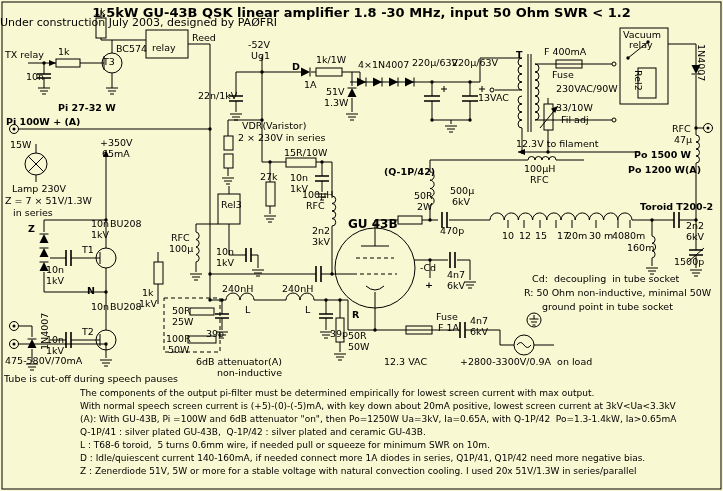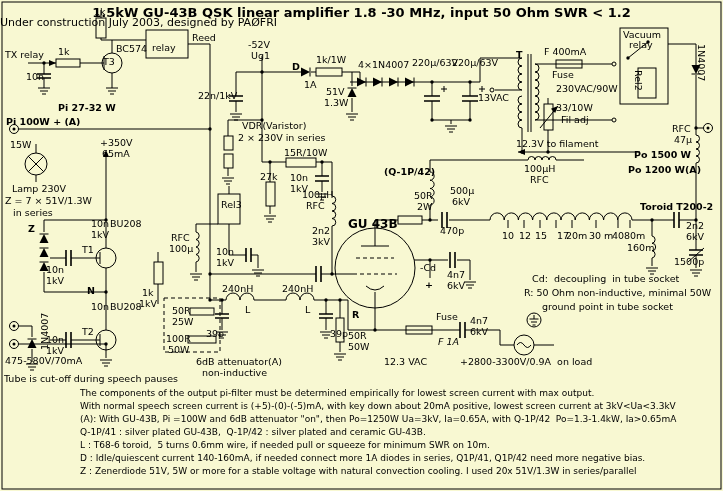--- a/index.html
+++ b/index.html
@@ -314,36 +314,36 @@
       <span class="lbl" style="left: 46px; top: 335px;">10n</span>
       <span class="lbl" style="left: 46px; top: 346px;">1kV</span>
       <span class="lbl" style="left: 40px; top: 350px; transform: rotate(-90deg);">1N4007</span>
       <span class="lbl" style="left: 5px; top: 356px;">475-580V/70mA</span>
       <span class="lbl" style="left: 4px; top: 374px;">Tube is cut-off during speech pauses</span>
       <span class="lbl" style="left: 172px; top: 306px;">50R</span>
       <span class="lbl" style="left: 172px; top: 317px;">25W</span>
       <span class="lbl" style="left: 166px; top: 334px;">100R</span>
       <span class="lbl" style="left: 168px; top: 345px;">50W</span>
       <span class="lbl" style="left: 196px; top: 357px;">6dB attenuator(A)</span>
-      <span class="lbl" style="left: 202px; top: 368px;">non-inductive</span>
+      <span class="lbl" style="left: 217px; top: 368px;">non-inductive</span>
       <span class="lbl" style="left: 222px; top: 284px;">240nH</span>
       <span class="lbl" style="left: 245px; top: 305px;">L</span>
       <span class="lbl" style="left: 282px; top: 284px;">240nH</span>
       <span class="lbl" style="left: 305px; top: 305px;">L</span>
       <span class="lbl" style="left: 206px; top: 329px;">39p</span>
       <span class="lbl" style="left: 330px; top: 329px;">39p</span>
       <span class="lbl b" style="left: 352px; top: 310px;">R</span>
       <span class="lbl" style="left: 348px; top: 331px;">50R</span>
       <span class="lbl" style="left: 348px; top: 342px;">50W</span>
       <span class="lbl" style="left: 420px; top: 263px;">-Cd</span>
       <span class="lbl" style="left: 447px; top: 270px;">4n7</span>
       <span class="lbl" style="left: 447px; top: 281px;">6kV</span>
       <span class="lbl b" style="left: 425px; top: 280px;">+</span>
       <span class="lbl" style="left: 436px; top: 312px;">Fuse</span>
-      <span class="lbl" style="left: 438px; top: 337px; font-style: italic;">F 1A</span>
+      <span class="lbl" style="left: 438px; top: 323px;">F 1A</span>
       <span class="lbl" style="left: 470px; top: 316px;">4n7</span>
       <span class="lbl" style="left: 470px; top: 327px;">6kV</span>
       <span class="lbl" style="left: 384px; top: 357px;">12.3 VAC</span>
       <span class="lbl" style="left: 460px; top: 357px;">+2800-3300V/0.9A  on load</span>
       <span class="lbl" style="left: 532px; top: 274px;">Cd:  decoupling  in tube socket</span>
       <span class="lbl" style="left: 524px; top: 288px;">R: 50 Ohm non-inductive, minimal 50W</span>
       <span class="lbl" style="left: 542px; top: 302px;">ground point in tube socket</span>
     </div>
 <div id="notes"><div>The components of the output pi-filter must be determined empirically for lowest screen current with max output.</div><div>With normal speech screen current is (+5)-(0)-(-5)mA, with key down about 20mA positive, lowest screen current at 3kV&lt;Ua&lt;3.3kV</div><div>(A): With GU-43B, Pi =100W and 6dB attenuator "on", then Po=1250W Ua=3kV, Ia=0.65A, with Q-1P/42  Po=1.3-1.4kW, Ia&gt;0.65mA</div><div>Q-1P/41 : silver plated GU-43B,  Q-1P/42 : silver plated and ceramic GU-43B.</div><div>L : T68-6 toroid,  5 turns 0.6mm wire, if needed pull or squeeze for minimum SWR on 10m.</div><div>D : Idle/quiescent current 140-160mA, if needed connect more 1A diodes in series, Q1P/41, Q1P/42 need more negative bias.</div><div>Z : Zenerdiode 51V, 5W or more for a stable voltage with natural convection cooling. I used 20x 51V/1.3W in series/parallel</div></div>
 

